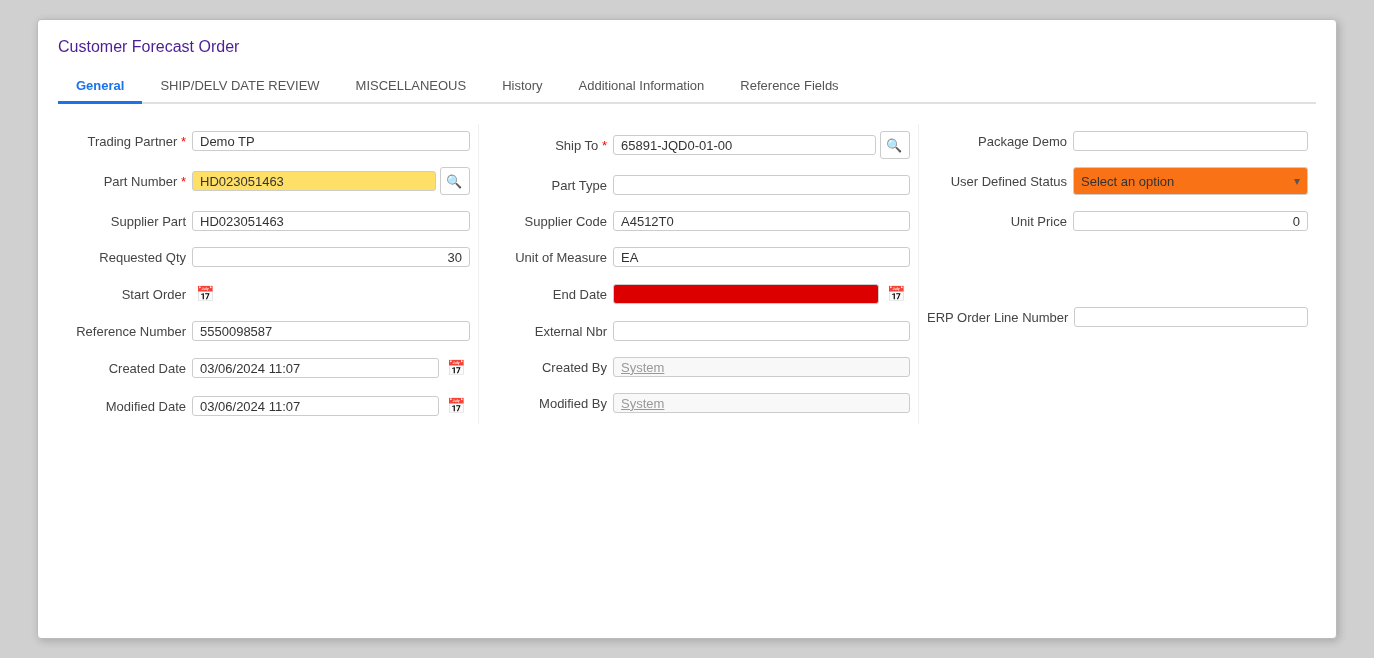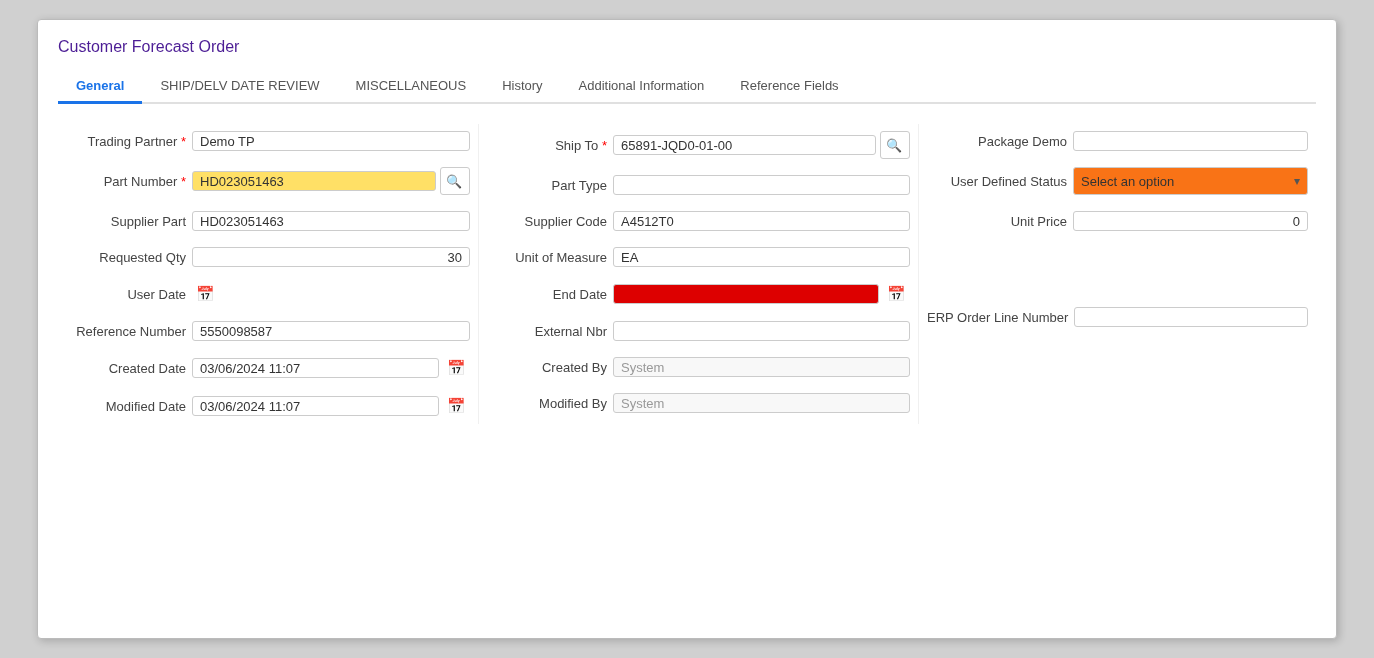--- a/index.html
+++ b/index.html
@@ -76,20 +76,21 @@
     }
     .field-input.highlight {
       background: #ffe066;
     }
     .field-input.error {
       background: #e00;
     }
     .field-input:read-only {
       background: #f8f8f8;
       color: #888;
+      text-decoration: underline;
     }
     .field-input-wrapper {
       flex: 1;
       display: flex;
       align-items: center;
       gap: 4px;
     }
     .search-btn {
       background: none;
       border: 1px solid #ccc;
@@ -178,21 +179,21 @@
         <div class="field-label">Supplier Part</div>
         <input class="field-input" type="text" value="HD023051463" style="">
       </div>
 
       <div class="field-group">
         <div class="field-label">Requested Qty</div>
         <input class="field-input number-input" type="text" value="30" style="">
       </div>
 
       <div class="field-group">
-        <div class="field-label">User Date</div>
+        <div class="field-label">Start Order</div>
         <div class="field-input-wrapper">
           <button class="cal-btn">📅</button>
         </div>
       </div>
 
       <div class="field-group">
         <div class="field-label">Reference Number</div>
         <input class="field-input" type="text" value="5550098587" style="">
       </div>
 

